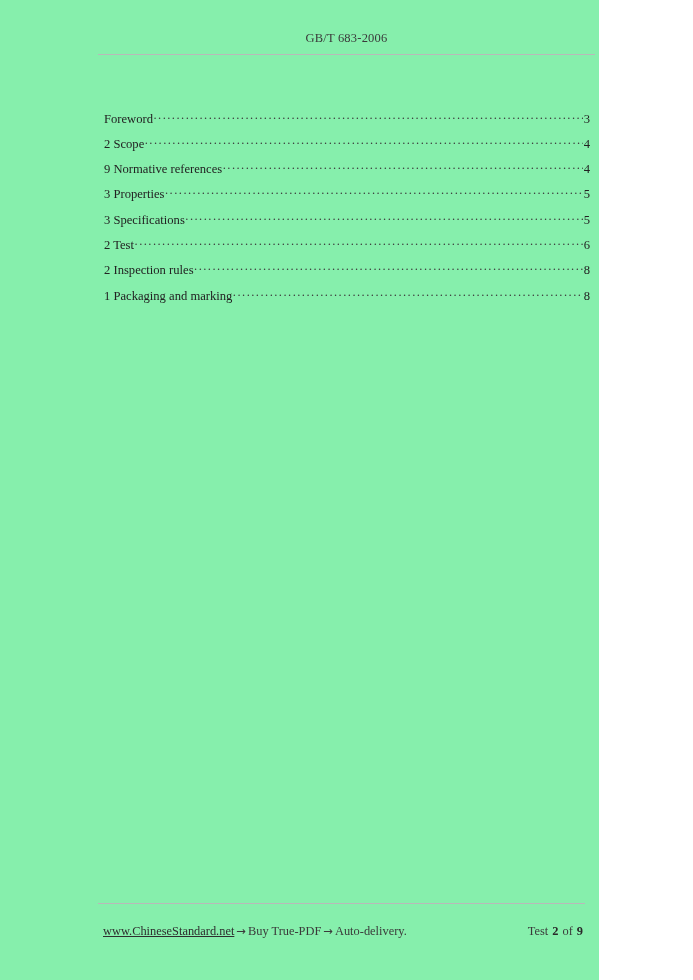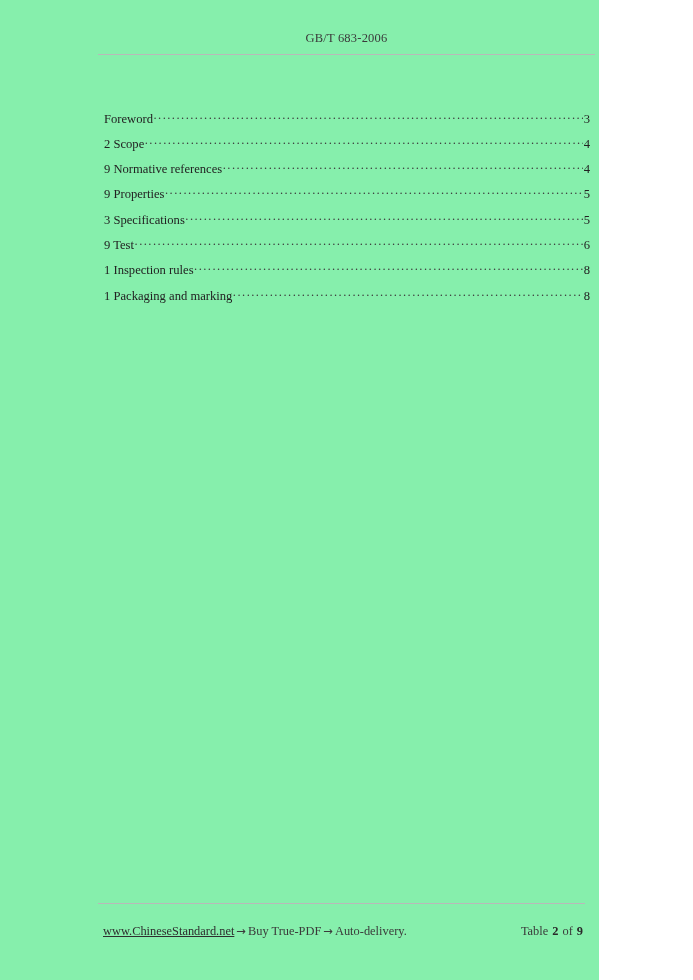--- a/index.html
+++ b/index.html
@@ -181,57 +181,57 @@
       <span class="toc-page">4</span>
     </div>
 
     <div class="toc-entry">
       <span class="toc-label">9 Normative references </span>
       <span class="toc-leader"></span>
       <span class="toc-page">4</span>
     </div>
 
     <div class="toc-entry">
-      <span class="toc-label">9 Properties </span>
+      <span class="toc-label">3 Properties </span>
       <span class="toc-leader"></span>
       <span class="toc-page">5</span>
     </div>
 
     <div class="toc-entry">
       <span class="toc-label">3 Specifications </span>
       <span class="toc-leader"></span>
       <span class="toc-page">5</span>
     </div>
 
     <div class="toc-entry">
-      <span class="toc-label">9 Test </span>
+      <span class="toc-label">2 Test </span>
       <span class="toc-leader"></span>
       <span class="toc-page">6</span>
     </div>
 
     <div class="toc-entry">
-      <span class="toc-label">1 Inspection rules </span>
+      <span class="toc-label">2 Inspection rules </span>
       <span class="toc-leader"></span>
       <span class="toc-page">8</span>
     </div>
 
     <div class="toc-entry">
       <span class="toc-label">1 Packaging and marking</span>
       <span class="toc-leader"></span>
       <span class="toc-page">8</span>
     </div>
 
   </div>
 
   <div class="page-footer">
     <div class="footer-rule"></div>
     <div class="footer-row">
       <span class="footer-promo">
         <a class="footer-url" href="#">www.ChineseStandard.net</a><span class="footer-arrow">→</span><span>Buy True-PDF</span><span class="footer-arrow">→</span><span>Auto-delivery.</span>
       </span>
       <span class="footer-spacer"></span>
       <span class="footer-pageinfo">
-        <span class="word">Table</span><span class="num">2</span><span class="word">of</span><span class="num">9</span>
+        <span class="word">Test</span><span class="num">2</span><span class="word">of</span><span class="num">9</span>
       </span>
     </div>
   </div>
 
 </div>
 
 </body></html>

